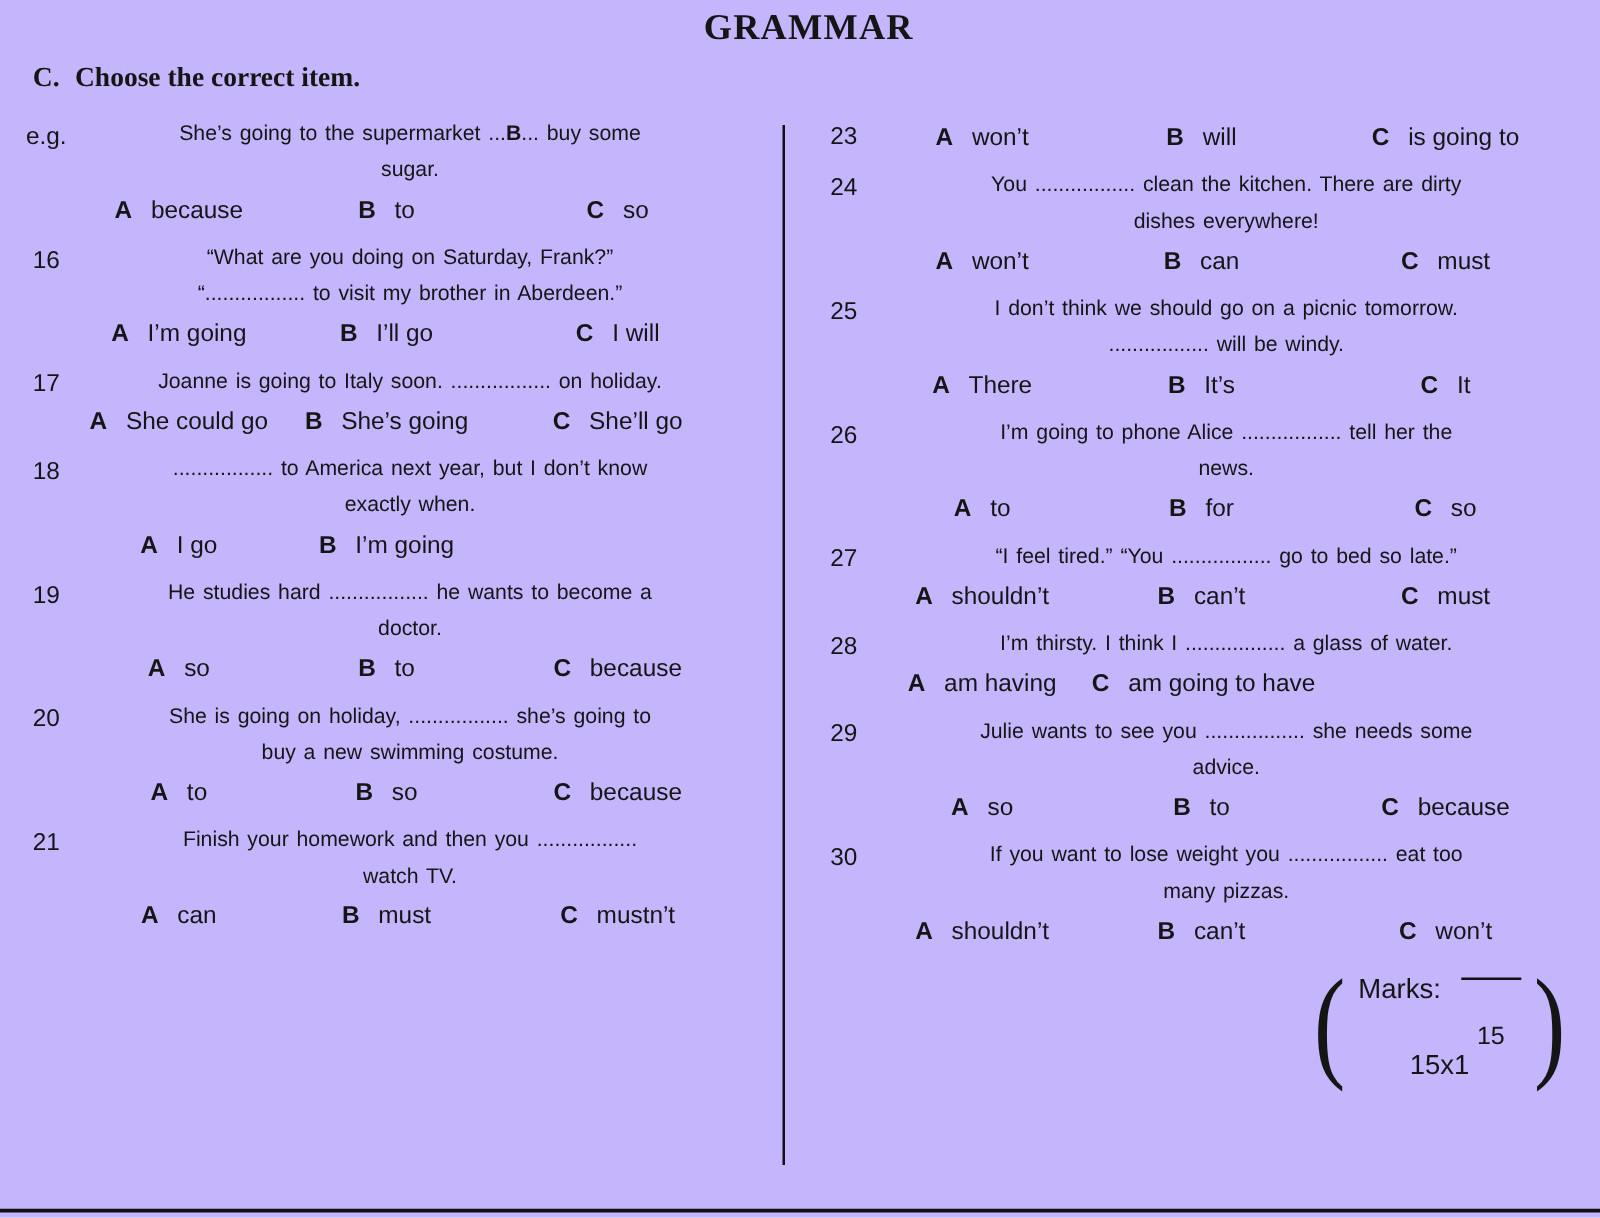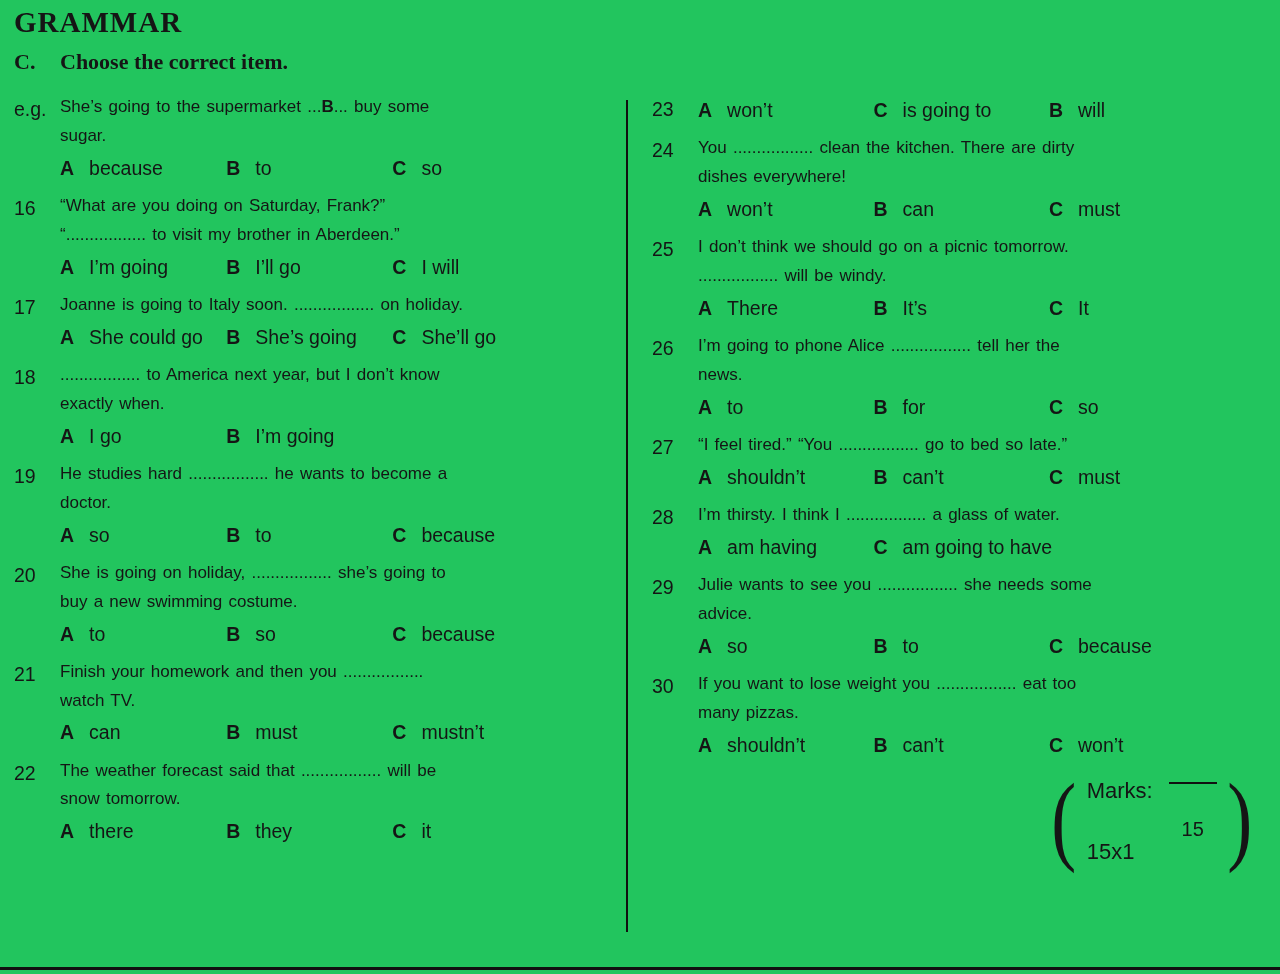--- a/index.html
+++ b/index.html
@@ -1,23 +1,24 @@
 <!DOCTYPE html>
 <html><head>
 <meta charset="utf-8">
 <style>
   html,body { margin:0; padding:0; background:#e8e8e8; }
   .page {
     position:relative;
     width:1280px; height:974px;
-    background:#22c55e;
+    background:#c4b5fd;
     color:#151515;
     font-family:"Liberation Sans", sans-serif;
     overflow:hidden;
     box-sizing:border-box;
+    text-align:center;
   }
   .title {
     font-family:"Liberation Serif", serif;
     font-weight:700;
     font-size:29px;
     letter-spacing:1px;
     margin:6px 0 10px 14px;
   }
   .section-head {
     font-family:"Liberation Serif", serif;
@@ -163,44 +164,32 @@
           <div class="qtext">Finish your homework and then you .................
 watch TV.</div>
           <div class="opts">
             <span class="opt"><b class="optk">A</b><span>can</span></span>
             <span class="opt"><b class="optk">B</b><span>must</span></span>
             <span class="opt"><b class="optk">C</b><span>mustn’t</span></span>
           </div>
         </div>
       </div>
 
-      <div class="q">
-        <span class="qnum">22</span>
-        <div>
-          <div class="qtext">The weather forecast said that ................. will be
-snow tomorrow.</div>
-          <div class="opts">
-            <span class="opt"><b class="optk">A</b><span>there</span></span>
-            <span class="opt"><b class="optk">B</b><span>they</span></span>
-            <span class="opt"><b class="optk">C</b><span>it</span></span>
-          </div>
-        </div>
-      </div>
 
     </div>
 
     <div class="col-right">
 
       <div class="q">
         <span class="qnum">23</span>
         <div>
           <div class="opts">
             <span class="opt"><b class="optk">A</b><span>won’t</span></span>
+            <span class="opt"><b class="optk">B</b><span>will</span></span>
             <span class="opt"><b class="optk">C</b><span>is going to</span></span>
-            <span class="opt"><b class="optk">B</b><span>will</span></span>
           </div>
         </div>
       </div>
 
       <div class="q">
         <span class="qnum">24</span>
         <div>
           <div class="qtext">You ................. clean the kitchen. There are dirty
 dishes everywhere!</div>
           <div class="opts">

